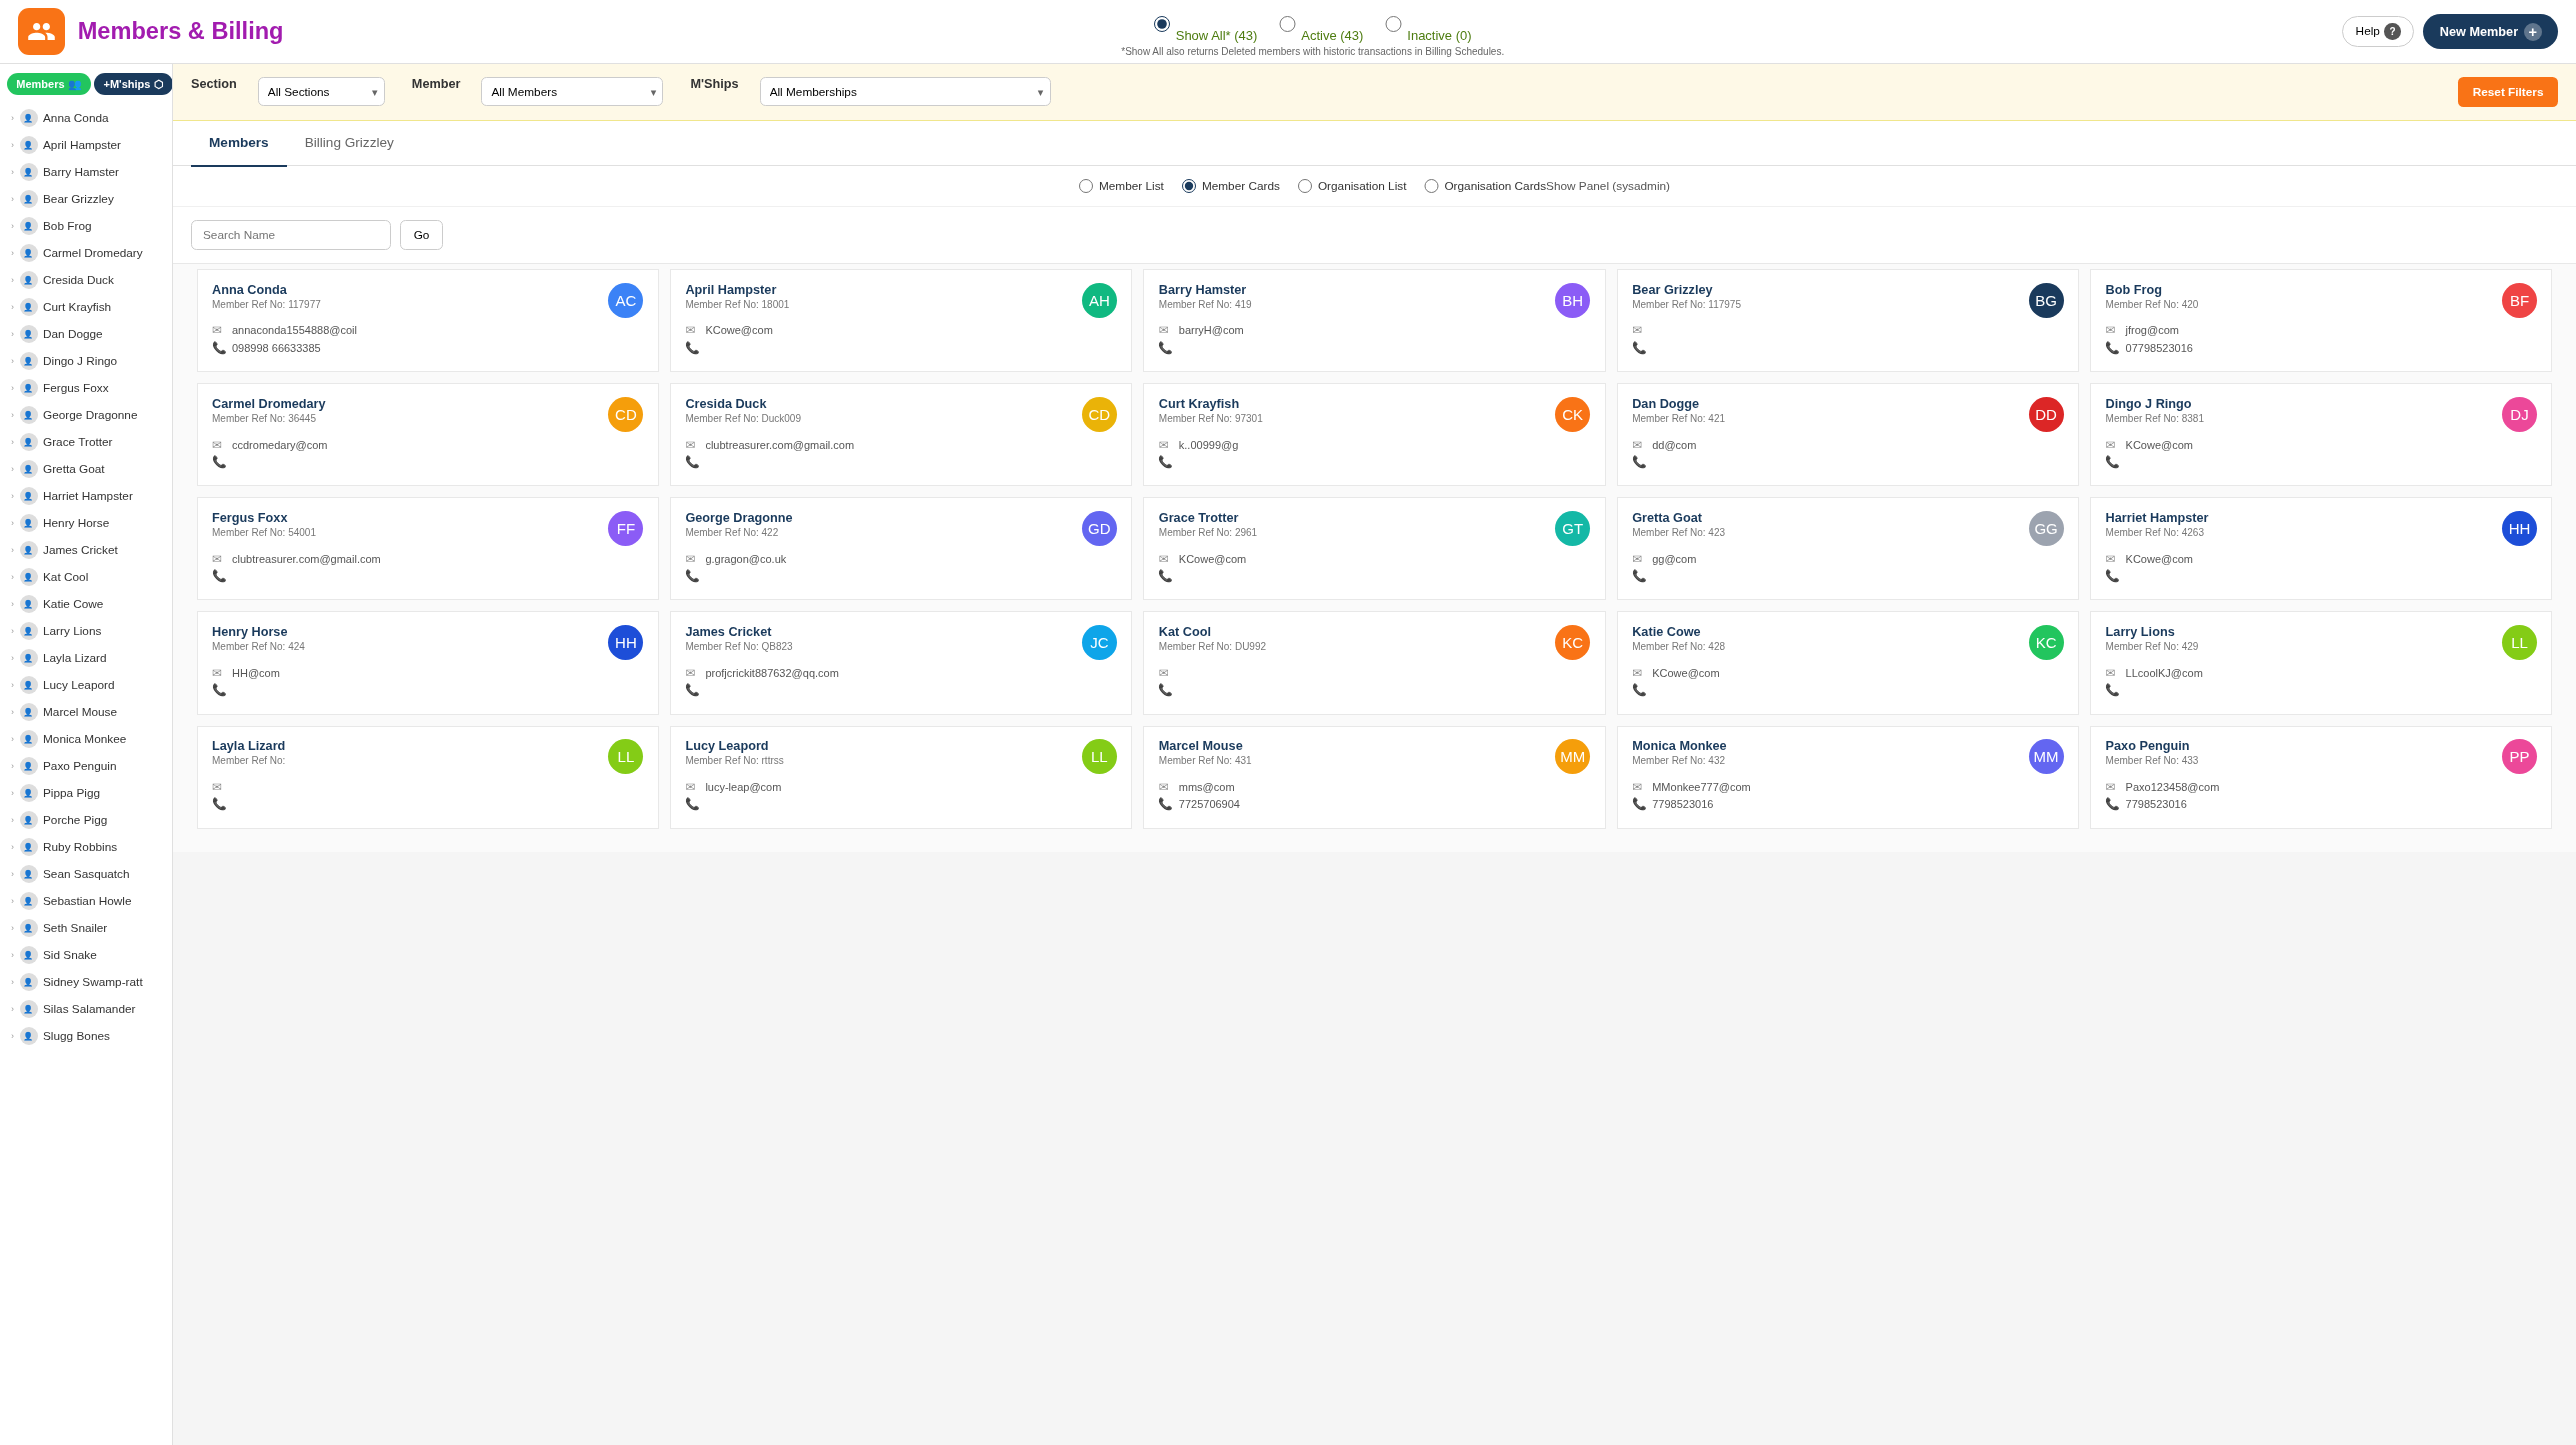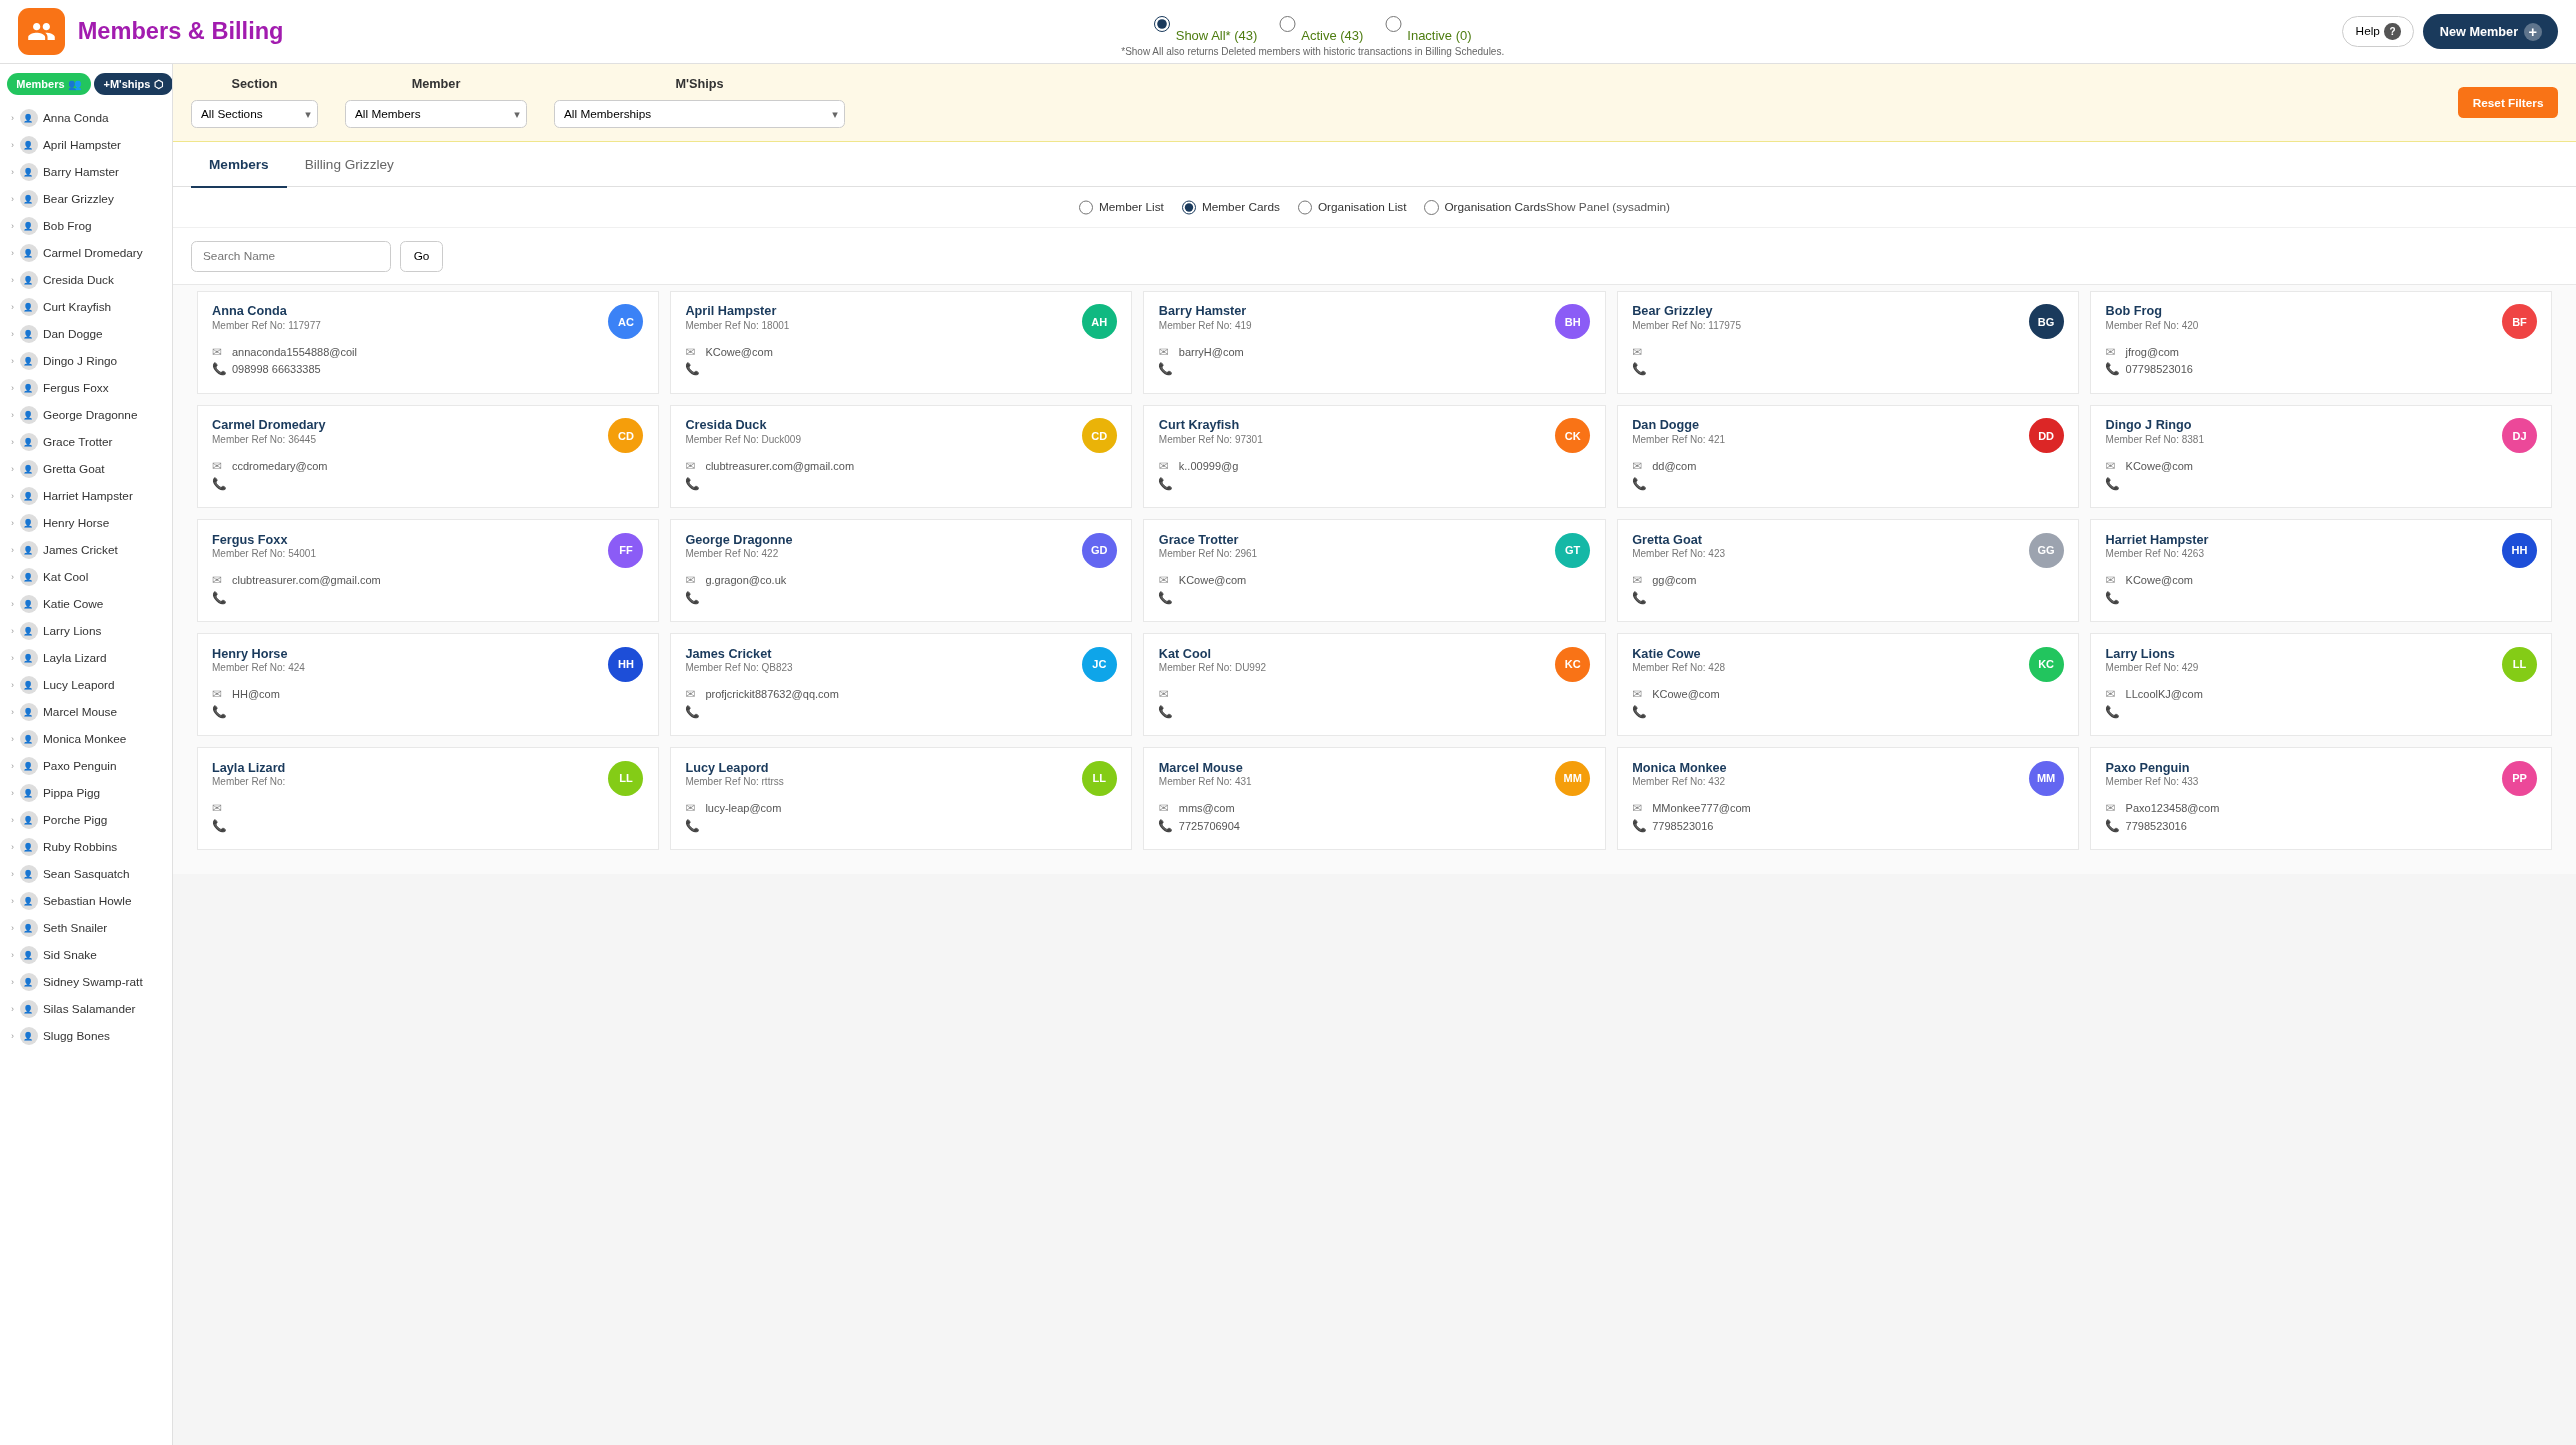--- a/index.html
+++ b/index.html
@@ -34,21 +34,21 @@
     .sidebar-tab.active-mships { background: #1a3a5c; color: white; }
     .sidebar-item { display: flex; align-items: center; gap: 5.5px; padding: 4.5px 11px; cursor: pointer; font-size: 11.8px; color: #333; }
     .sidebar-chevron { font-size: 9px; color: #999; }
     .sidebar-avatar { width: 18px; height: 18px; background: #ddd; border-radius: 50%; display: flex; align-items: center; justify-content: center; font-size: 8.2px; }
 
     
     .content { flex: 1; overflow-y: auto; padding: 0; }
 
     
     .filter-bar { background: #fef9e7; border-bottom: 0.9px solid #f0e68c; padding: 12.7px 18px; display: flex; align-items: center; gap: 27px; }
-    .filter-item { display: flex; align-items: center; gap: 9px; flex-direction: column; }
+    .filter-item { display: flex; gap: 21px; }
     .filter-label { font-weight: 700; font-size: 12.7px; color: #333; }
     .filter-select { border: 0.9px solid #ccc; border-radius: 5.5px; padding: 6.4px 27px 6.4px 9px; font-size: 11.8px; background: white; appearance: none; cursor: pointer; min-width: 127px; }
     .filter-select-wrapper { position: relative; display: inline-block; }
     .filter-select-wrapper::after { content: '▾'; position: absolute; right: 7.3px; top: 50%; transform: translateY(-50%); pointer-events: none; font-size: 11px; color: #666; }
     .filter-member-select { min-width: 182px; }
     .filter-mship-select { min-width: 291px; }
     .reset-btn { margin-left: auto; background: #f97316; color: white; border: none; border-radius: 5.5px; padding: 8.2px 14.5px; font-size: 11.8px; font-weight: 600; cursor: pointer; white-space: nowrap; }
 
     
     .tabs-row { display: flex; padding: 0 18px; background: #fff; border-bottom: 1.8px solid #e0e0e0; }
@@ -67,21 +67,21 @@
     .search-input { border: 0.9px solid #ccc; border-radius: 5.5px; padding: 7.3px 11px; font-size: 11.8px; width: 200px; }
     .go-btn { background: #fff; border: 0.9px solid #ccc; border-radius: 5.5px; padding: 7.3px 12.7px; font-size: 11.8px; cursor: pointer; }
 
     
     .cards-grid { display: grid; grid-template-columns: repeat(5, 1fr); gap: 0; padding: 0 18px 18px; background: #fafafa; }
     .member-card { background: #fff; border: 0.9px solid #e8e8e8; border-radius: 0; padding: 12.7px 14.5px; margin: 5.5px; position: relative; cursor: pointer; }
     .card-header { display: flex; align-items: flex-start; justify-content: space-between; margin-bottom: 5.5px; }
     .card-info { flex: 1; }
     .card-name { font-weight: 700; font-size: 12.7px; color: #1a3a5c; margin-bottom: 1.8px; }
     .card-ref { font-size: 10px; color: #777; margin-bottom: 7.3px; }
-    .card-avatar { width: 35px; height: 35px; border-radius: 50%; display: flex; align-items: center; justify-content: center; font-weight: 700; font-size: 11px; color: white; flex-shrink: 0; margin-left: 7.3px; }
+    .card-avatar { width: 35px; height: 35px; border-radius: 50%; display: flex; align-items: center; justify-content: center; font-weight: 400; font-size: 15px; color: white; flex-shrink: 0; margin-left: 7.3px; }
     .card-detail { display: flex; align-items: center; gap: 5.5px; font-size: 11px; color: #555; margin-bottom: 3.6px; }
     .detail-icon { font-size: 11.8px; color: #888; width: 14.5px; }
 
     
     .av-ac { background: #3b82f6; }
     .av-ah { background: #10b981; }
     .av-bh { background: #8b5cf6; }
     .av-bg { background: #1a3a5c; margin-left: 32px; }
     .av-bf { background: #ef4444; }
     .av-cd { background: #f59e0b; }

